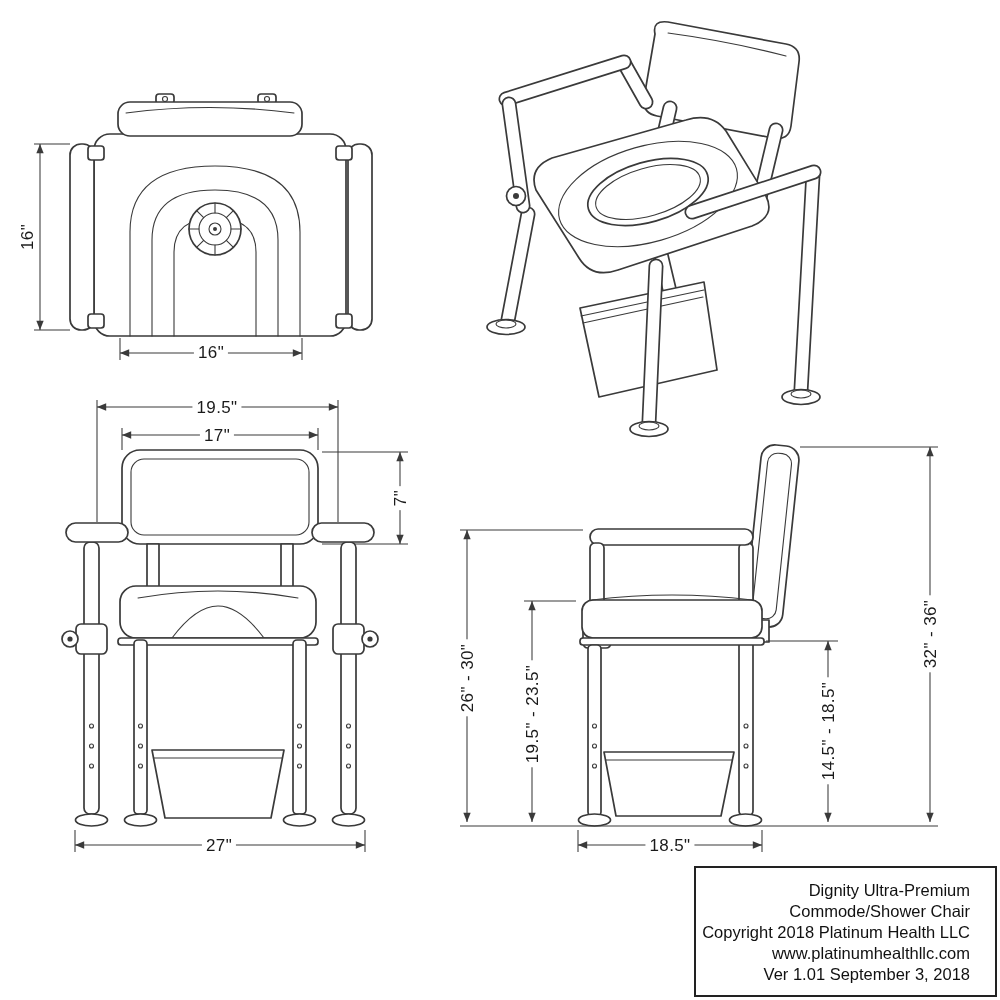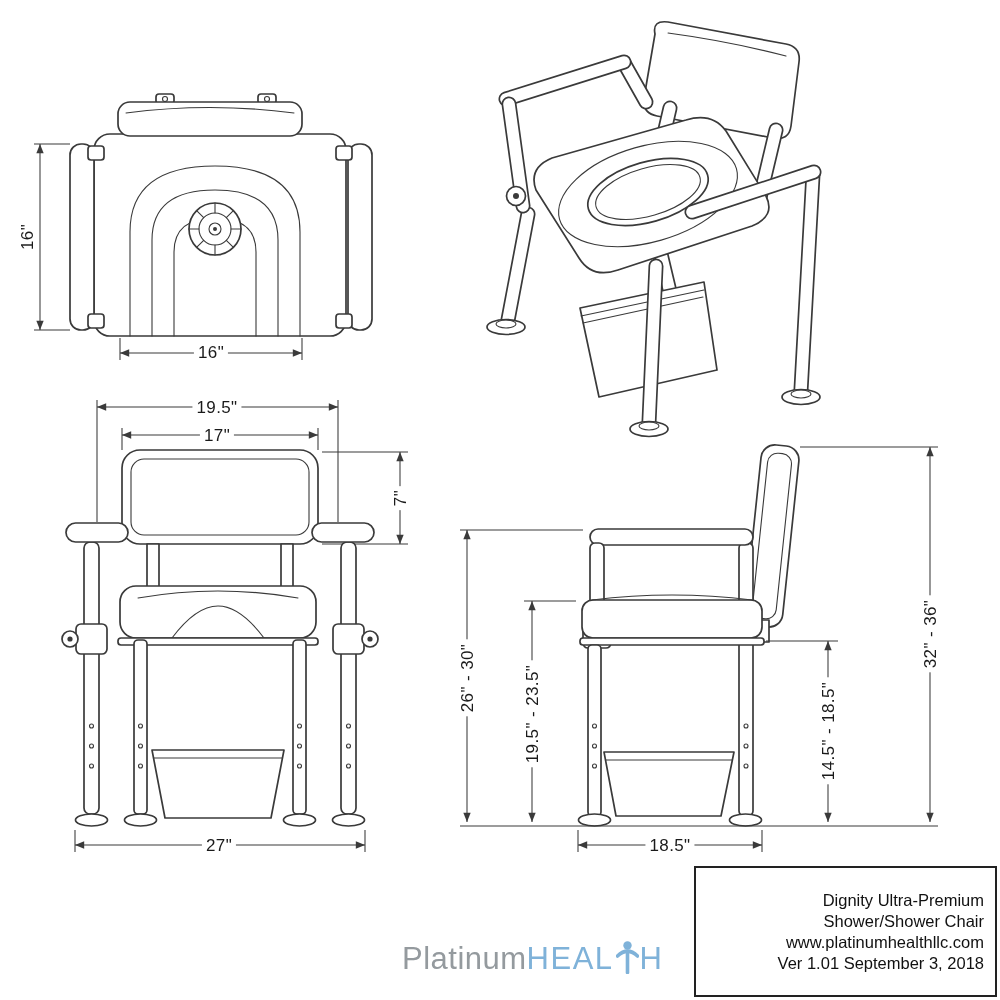--- a/index.html
+++ b/index.html
@@ -19,21 +19,21 @@
   .tube-i{fill:none;stroke:#fff;stroke-width:11.6;stroke-linecap:round}
   #arr path{fill:var(--c-line)}
   
   .dim-label{position:absolute;transform:translate(-50%,-50%);font-size:17px;
              color:#1a1a1a;background:#fff;padding:0 4px;white-space:nowrap;
              letter-spacing:.4px;line-height:19px}
   .dim-label.vert{transform:translate(-50%,-50%) rotate(-90deg)}
   
   .title-block{position:absolute;left:694px;top:866px;width:303px;height:131px;
                border:2px solid #222;background:#fff;display:flex;flex-direction:column;
-               justify-content:center;align-items:flex-end;padding-right:11px;gap:1px}
+               justify-content:center;align-items:flex-end;padding-right:25px;gap:1px}
   .title-block div{font-size:16.5px;line-height:20px;color:#111;white-space:nowrap}
   
   .logo{position:absolute;left:402px;top:941px;display:flex;align-items:flex-end}
   .logo .p{font-size:31px;color:var(--c-plat);letter-spacing:.5px;line-height:34px}
   .logo .h{font-size:31px;color:var(--c-health);letter-spacing:1.5px;line-height:34px}
   .logo .person{margin:0 1px 2px 2px}
 </style>
 </head>
 <body>
 
@@ -317,29 +317,20 @@
 <div class="dim-label vert" style="left:400px;top:498px">7"</div>
 <div class="dim-label" style="left:219px;top:845px">27"</div>
 <div class="dim-label vert" style="left:467px;top:678px">26" - 30"</div>
 <div class="dim-label vert" style="left:532px;top:714px">19.5" - 23.5"</div>
 <div class="dim-label vert" style="left:828px;top:731px">14.5" - 18.5"</div>
 <div class="dim-label vert" style="left:930px;top:634px">32" - 36"</div>
 <div class="dim-label" style="left:670px;top:845px">18.5"</div>
 
 <div class="title-block">
   <div>Dignity Ultra-Premium</div>
-  <div>Shower/Shower Chair</div>
+  <div>Commode/Shower Chair</div>
+  <div>Copyright 2018 Platinum Health LLC</div>
   <div>www.platinumhealthllc.com</div>
   <div>Ver 1.01 September 3, 2018</div>
 </div>
 
-<div class="logo">
-  <span class="p">Platinum</span>
-  <span class="h">HEAL</span>
-  <svg class="person" width="23" height="33" viewBox="0 0 23 33">
-    <circle cx="11.5" cy="4.5" r="4.2" fill="var(--c-health)"></circle>
-    <path d="M1.5,15 Q11.5,5.5 21.5,15" stroke="var(--c-health)" stroke-width="3.6" fill="none" stroke-linecap="round"></path>
-    <path d="M11.5,11.5 L11.5,31.5" stroke="var(--c-health)" stroke-width="3.6" fill="none" stroke-linecap="round"></path>
-  </svg>
-  <span class="h">H</span>
+
 </div>
 
-</div>
-
 </body></html>

